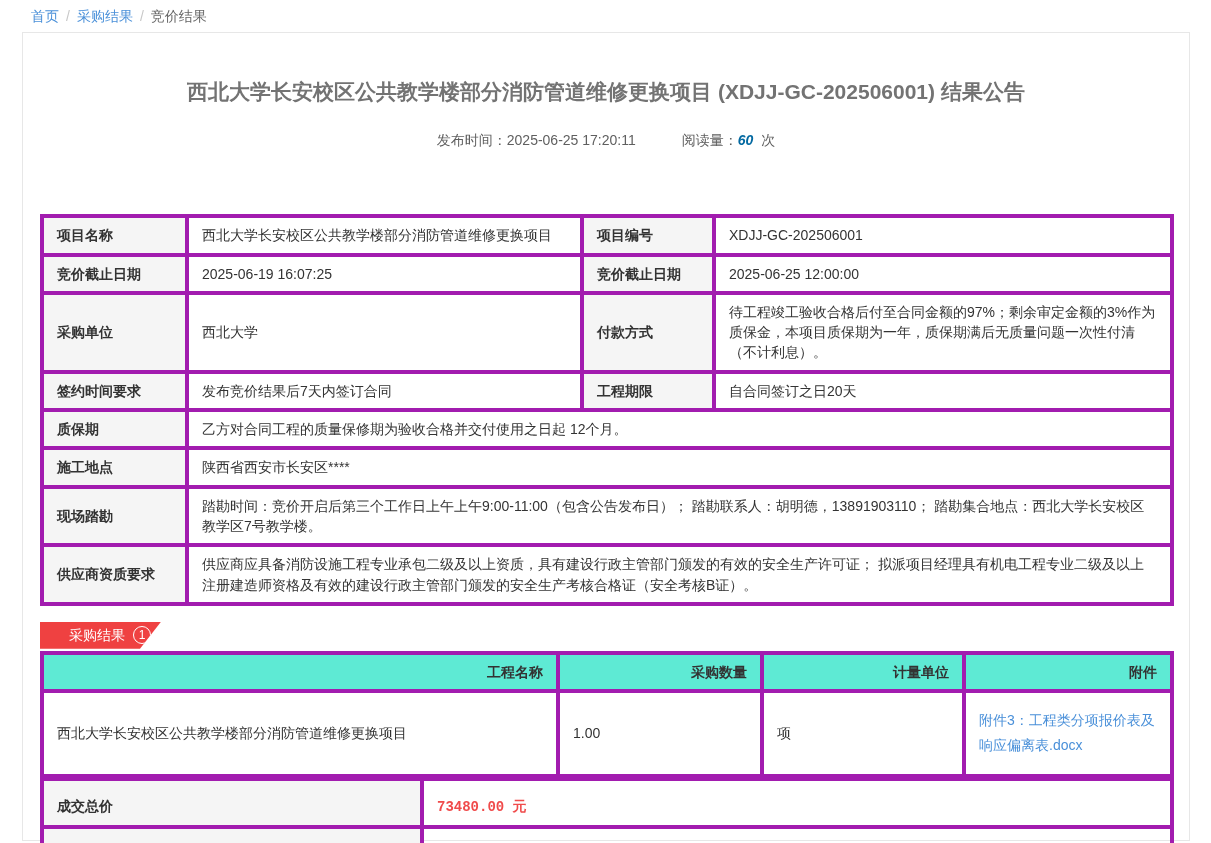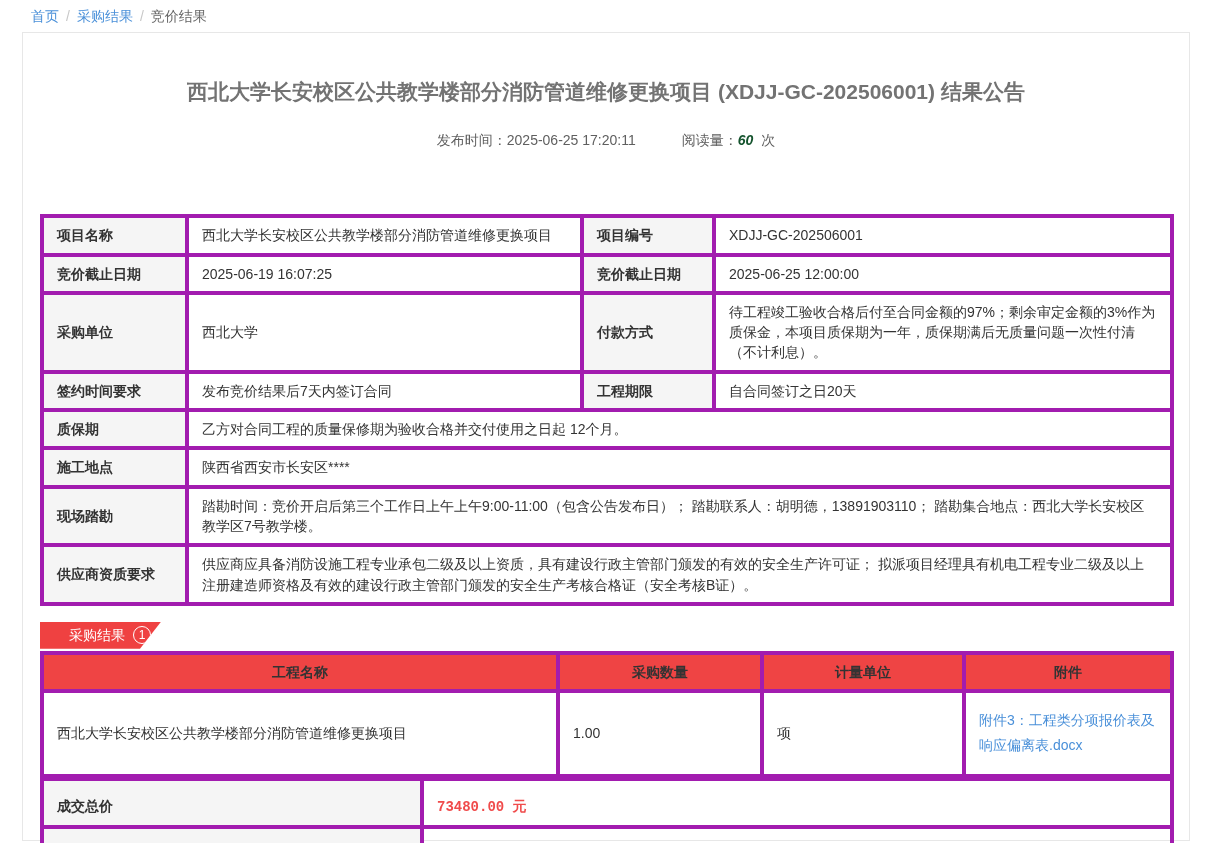--- a/index.html
+++ b/index.html
@@ -29,21 +29,21 @@
   .title {
     margin:45px 10px 0;
     text-align:center;
     font-size:21px;
     font-weight:bold;
     color:#737373;
     line-height:1.3;
   }
   .meta { margin-top:27px; text-align:center; font-size:14px; color:#5f5f5f; }
   .meta .group2 { margin-left:46px; }
-  .meta .count { color:#14532d; font-style:italic; font-weight:bold; margin-right:4px; }
+  .meta .count { color:#0369a1; font-style:italic; font-weight:bold; margin-right:4px; }
 
   
   table { border-collapse:collapse; table-layout:fixed; width:1130px; font-size:14px; color:#333; }
   td, th { border:4px solid #a21caf; padding:7px 13px; vertical-align:middle; word-break:break-all; line-height:1.45; }
   .lbl { background:#f5f5f5; font-weight:bold; color:#333; }
   .info-table { margin-top:64px; }
   .info-table td.val { color:#333; }
   .red { color:#f04b4b; font-weight:bold; }
 
   
@@ -63,21 +63,21 @@
     border:1px solid #fff;
     border-radius:50%;
     text-align:center;
     line-height:17px;
     font-size:12px;
     margin-left:8px;
     vertical-align:1px;
   }
 
   .result-table { margin-top:2px; }
-  .result-table th { background:#ef4444; text-align:center; font-weight:bold; }
+  .result-table th { background:#5eead4; text-align:right; font-weight:bold; }
   .result-table td { padding-top:15px; padding-bottom:15px; }
   .attachment-link { color:#4a90d9; text-decoration:none; cursor:pointer; line-height:1.8; }
 
   .summary-table { margin-top:-1px; }
   .summary-table td { padding-top:16px; padding-bottom:8px;font-family:Liberation Mono, monospace; }
 </style>
 </head>
 <body>
 
 <div class="page">

